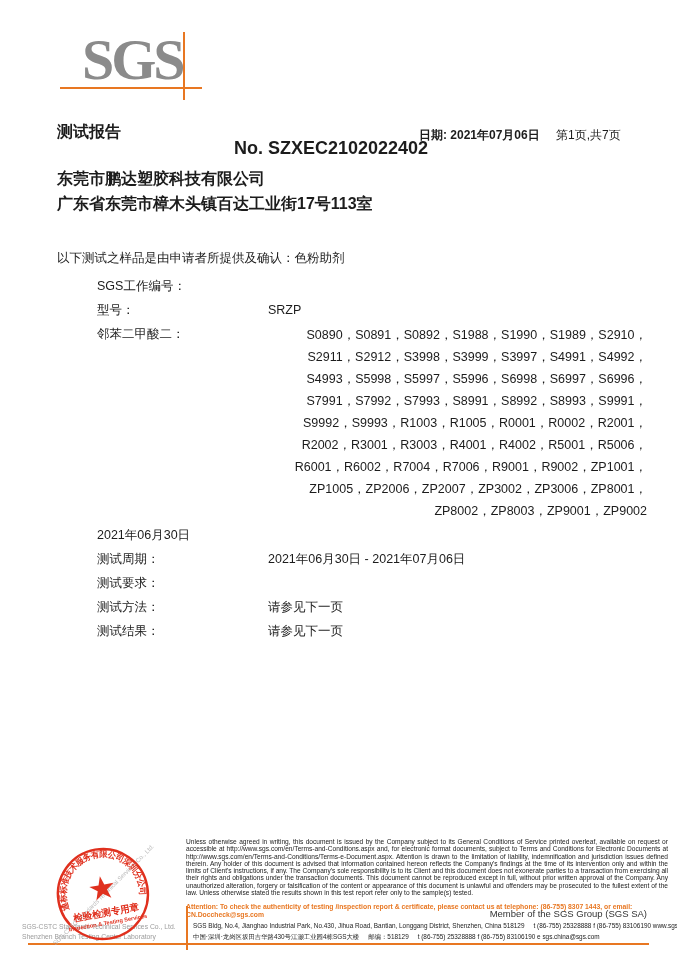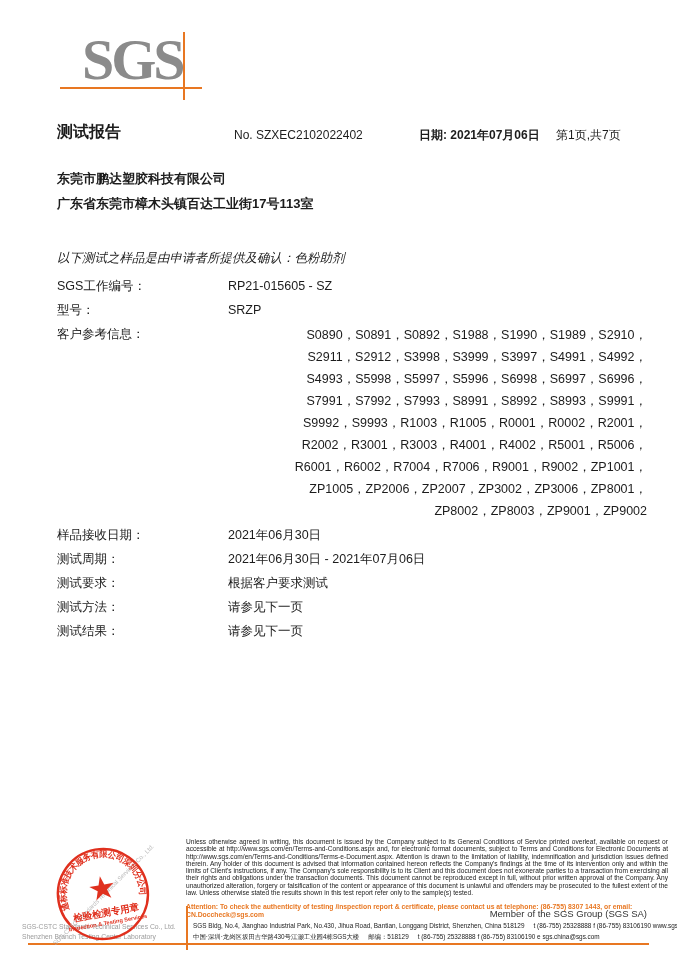--- a/index.html
+++ b/index.html
@@ -11,30 +11,30 @@
   
   .logo-text{
     position:absolute;left:82px;top:26px;
     font-size:58px;font-weight:bold;color:#8b8b8b;letter-spacing:-3px;
     font-family:"Liberation Serif","DejaVu Serif",serif;
   }
   .logo-hline{position:absolute;left:60px;top:87px;width:142px;height:2px;background:#e87722;}
   .logo-vline{position:absolute;left:183px;top:32px;width:2px;height:68px;background:#e87722;}
   
   .report-title{position:absolute;left:57px;top:122px;font-size:16px;font-weight:bold;}
-  .report-no{position:absolute;left:234px;top:128px;font-size:12px;font-weight:normal;}
+  .report-no{position:absolute;left:234px;top:138px;font-size:18px;font-weight:bold;}
   .report-date{position:absolute;left:419px;top:127px;font-size:12px;font-weight:bold;text-align:center;}
   .report-pages{position:absolute;left:556px;top:127px;font-size:12px;font-weight:normal;}
   
-  .client{position:absolute;left:57px;top:166px;font-size:13px;font-weight:bold;line-height:25px;}
+  .client{position:absolute;left:57px;top:166px;font-size:16px;font-weight:bold;line-height:25px;}
   
-  .intro{position:absolute;left:57px;top:250px;font-size:12.5px;font-style:italic;}
+  .intro{position:absolute;left:57px;top:250px;font-size:12.5px;}
   
   .fields{position:absolute;left:57px;top:276px;width:590px;}
-  .frow{display:flex;margin-bottom:3px;font-size:12.5px;line-height:21px;}
+  .frow{display:flex;margin-bottom:3px;font-size:12.5px;line-height:21px;margin-left:40px;}
   .flabel{width:171px;flex-shrink:0;}
   .fvalue{flex:1;}
   .fvalue.multiline{white-space:pre-line;line-height:22px;text-align:right;}
   .fvalue.para{line-height:21px;width:428px;}
   
   .legal{
     position:absolute;left:186px;top:838px;width:482px;
     font-size:6.6px;line-height:7.3px;text-align:justify;color:#222;
   }
   .attention{
@@ -67,49 +67,46 @@
   <div class="client">
     <div>东莞市鹏达塑胶科技有限公司</div>
     <div>广东省东莞市樟木头镇百达工业街17号113室</div>
   </div>
 
   <div class="intro">以下测试之样品是由申请者所提供及确认：色粉助剂</div>
 
   <div class="fields">
     <div class="frow">
       <div class="flabel">SGS工作编号：</div>
-      <div class="fvalue">RP21-015605 - SZ</div>
     </div>
     <div class="frow">
       <div class="flabel">型号：</div>
       <div class="fvalue">SRZP</div>
     </div>
     <div class="frow">
-      <div class="flabel">客户参考信息：</div>
+      <div class="flabel">邻苯二甲酸二：</div>
       <div class="fvalue multiline">S0890，S0891，S0892，S1988，S1990，S1989，S2910，
 S2911，S2912，S3998，S3999，S3997，S4991，S4992，
 S4993，S5998，S5997，S5996，S6998，S6997，S6996，
 S7991，S7992，S7993，S8991，S8992，S8993，S9991，
 S9992，S9993，R1003，R1005，R0001，R0002，R2001，
 R2002，R3001，R3003，R4001，R4002，R5001，R5006，
 R6001，R6002，R7004，R7006，R9001，R9002，ZP1001，
 ZP1005，ZP2006，ZP2007，ZP3002，ZP3006，ZP8001，
 ZP8002，ZP8003，ZP9001，ZP9002</div>
     </div>
     <div class="frow">
-      <div class="flabel">样品接收日期：</div>
       <div class="fvalue">2021年06月30日</div>
     </div>
     <div class="frow">
       <div class="flabel">测试周期：</div>
       <div class="fvalue">2021年06月30日 - 2021年07月06日</div>
     </div>
     <div class="frow">
       <div class="flabel">测试要求：</div>
-      <div class="fvalue">根据客户要求测试</div>
     </div>
     <div class="frow">
       <div class="flabel">测试方法：</div>
       <div class="fvalue">请参见下一页</div>
     </div>
     <div class="frow">
       <div class="flabel">测试结果：</div>
       <div class="fvalue">请参见下一页</div>
     </div>
   </div>

